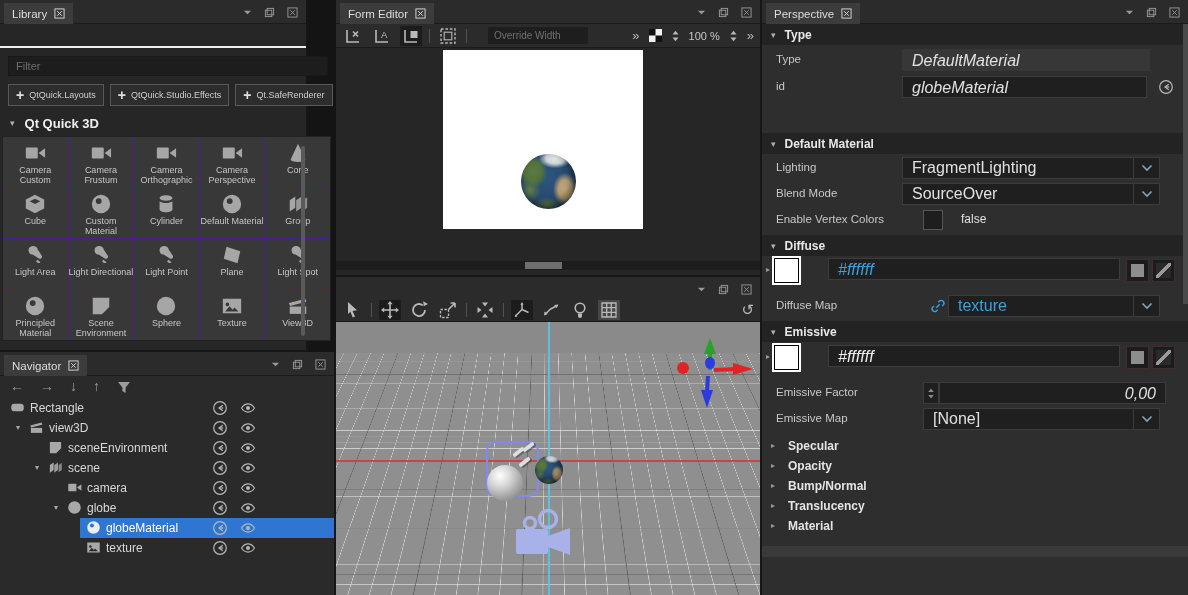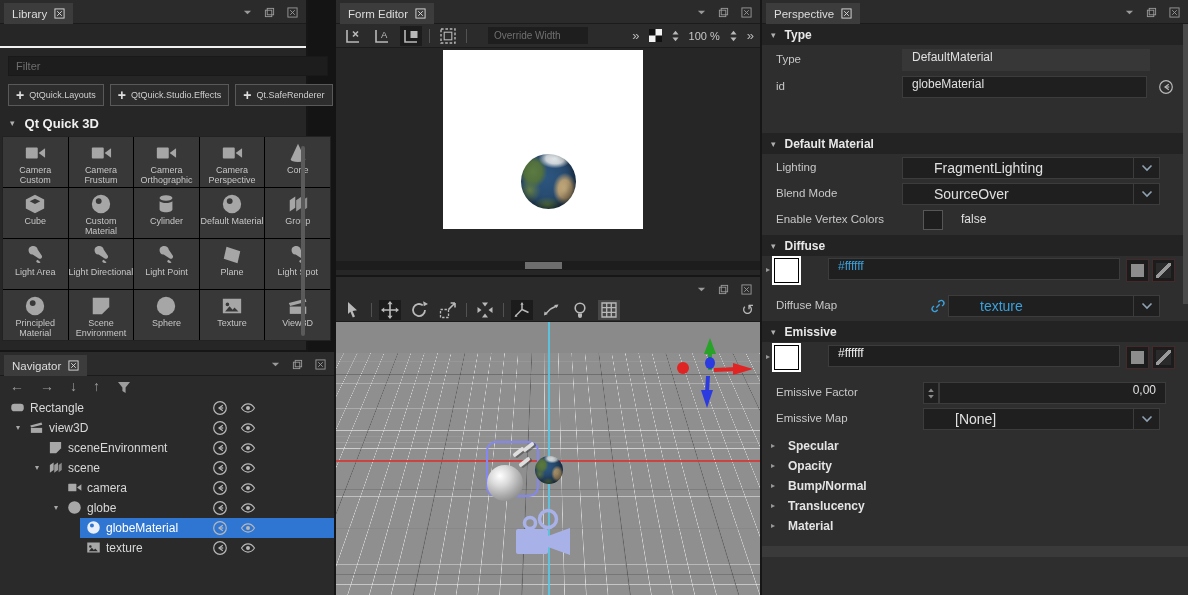--- a/index.html
+++ b/index.html
@@ -28,21 +28,21 @@
 .qml-tab { padding:0 18px; display:flex; align-items:center; font-weight:bold; font-size:11.5px; color:#e8e8e8; }
 .qml-tab.active { background:#f0f0f0; color:#111111; }
 .white-line { position:absolute; top:46px; left:0; right:0; height:2px; background:#f0f0f0; }
 .filter-input { position:absolute; top:56px; left:8px; width:320px; height:20px; background:#1d1d1d; border:1px solid #191919; color:#cccccc; font-size:11px; padding:0 7px; }
 .filter-input::placeholder { color:#6e6e6e; }
 .mod-buttons { position:absolute; top:84px; left:8px; right:8px; display:flex; gap:6px; }
 .mod-btn { height:22px; background:#2d2d2d; border:1px solid #595959; color:#cfcfcf; font-size:9px; display:flex; align-items:center; gap:5px; padding:0 7px; white-space:nowrap; font-family:inherit; }
 .mod-btn .plus { font-size:14px; font-weight:bold; color:#e0e0e0; line-height:1; }
 .lib-section { position:absolute; top:112px; left:0; right:0; height:22px; display:flex; align-items:center; gap:10px; padding-left:10px; color:#f0f0f0; font-size:13px; font-weight:bold; }
 .tri { color:#b0b0b0; font-size:9px; font-weight:normal; }
-#lib-grid { position:absolute; top:136px; left:2px; width:329px; display:grid; grid-template-columns:repeat(5,1fr); gap:1px; background:#000000; border:1px solid #222222; }
+#lib-grid { position:absolute; top:136px; left:2px; width:329px; display:grid; grid-template-columns:repeat(5,1fr); gap:1px; background:#4c1d95; border:1px solid #222222; }
 .lib-item { background:#383838; height:50px; display:flex; flex-direction:column; align-items:center; padding-top:5px; overflow:hidden; }
 .lib-ico { width:22px; height:22px; color:#a6a6a6; flex:none; }
 .lib-ico svg { width:100%; height:100%; display:block; }
 .lib-label { font-size:9px; line-height:10px; color:#c6c6c6; text-align:center; margin-top:1px; }
 .lib-scroll { position:absolute; right:1px; top:146px; width:4px; height:190px; background:#5a5a5a; border-radius:2px; }
 
 
 .nav-toolbar { position:absolute; top:26px; left:10px; display:flex; gap:16px; align-items:center; color:#9d9d9d; font-size:14px; }
 #nav-tree { position:absolute; top:46px; left:0; right:0; }
 .nav-row { position:relative; height:20px; }
@@ -94,24 +94,24 @@
 .gray-sphere { position:absolute; left:151px; top:143px; width:36px; height:36px; border-radius:50%;
  background: radial-gradient(circle at 36% 30%, #ffffff 0%, #d9d9d9 30%, #a9a9a9 60%, #6f6f6f 100%); }
 .squig { position:absolute; width:13px; height:4px; background:#dedede; border-radius:2px; box-shadow:1px 2px 0 rgba(60,60,60,.5); }
 .cam-gizmo { position:absolute; left:176px; top:186px; width:62px; height:52px; color:#a9b2e8; }
 .axis-gizmo { position:absolute; left:335px; top:8px; width:95px; height:95px; }
 
 
 .psec { position:absolute; left:0; right:0; height:21px; background:#232323; display:flex; align-items:center; gap:9px; padding-left:9px; font-weight:bold; color:#e8e8e8; font-size:12px; }
 .prow { position:absolute; left:0; right:0; height:24px; }
 .plabel { position:absolute; left:14px; top:4px; font-size:11.5px; color:#c8c8c8; }
-.pfield { position:absolute; height:22px; background:#1f1f1f; border:1px solid #3c3c3c; color:#e0e0e0; font-size:12px; display:flex; align-items:flex-start; padding:0 9px; }
+.pfield { position:absolute; height:22px; background:#1f1f1f; border:1px solid #3c3c3c; color:#e0e0e0; font-size:16px; display:flex; align-items:flex-end; padding:0 9px;font-style:italic; }
 .pfield.ro { background:#373737; border:1px solid #373737; }
 .combo { position:absolute; height:22px; background:#1f1f1f; border:1px solid #3c3c3c; display:flex; align-items:center; }
-.combo .ctext { flex:1; padding:0 9px; font-size:14px; color:#e0e0e0;margin-left:22px; }
+.combo .ctext { flex:1; padding:0 9px; font-size:16px; color:#e0e0e0; }
 .combo .cbtn { width:26px; height:100%; border-left:1px solid #3c3c3c; display:flex; align-items:center; justify-content:center; color:#8ea2b4; }
 .cyan { color:#3ba1dc !important; }
 .swatch { position:absolute; left:12px; top:1px; width:25px; height:25px; background:#ffffff; border:1px solid #000000; outline:2px solid #ffffff; }
 .mini-btn { position:absolute; top:2px; width:23px; height:23px; background:#1c1c1c; border:1px solid #45292b; display:flex; align-items:center; justify-content:center; }
 .mini-sq { width:13px; height:13px; background:#8d8d8d; }
 .mini-diag { width:15px; height:15px; background:linear-gradient(135deg, #2a2a2a 42%, #9a9a9a 42%, #9a9a9a 58%, #2a2a2a 58%); }
 .spinbox { position:absolute; width:16px; height:22px; background:#1f1f1f; border:1px solid #3c3c3c; color:#8a8a8a; display:flex; align-items:center; justify-content:center; }
 .exp-arrow { position:absolute; left:4px; top:8px; font-size:8px; color:#9a9a9a; }
 .checkbox { position:absolute; left:161px; top:1px; width:20px; height:20px; background:#1e1e1e; border:1px solid #565656; }
 .cb-label { position:absolute; left:199px; top:3px; font-size:12px; color:#e0e0e0; }

